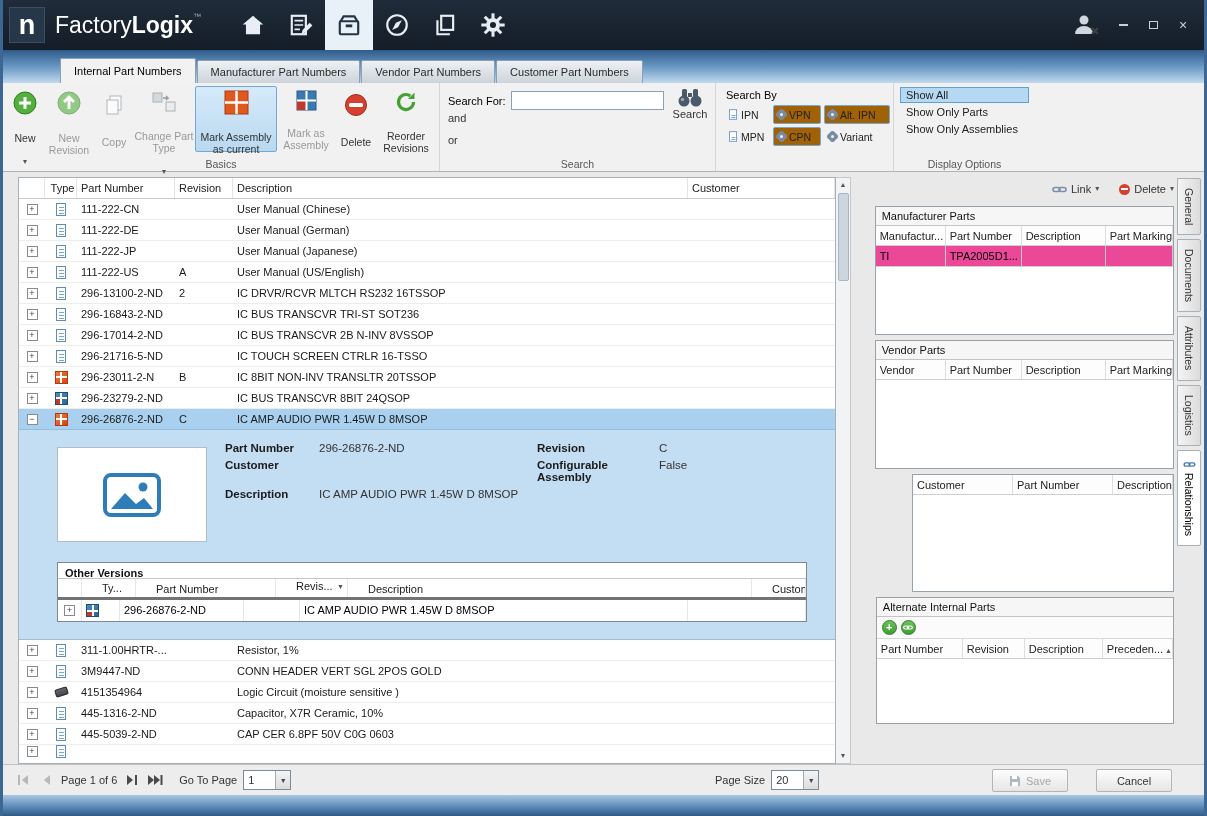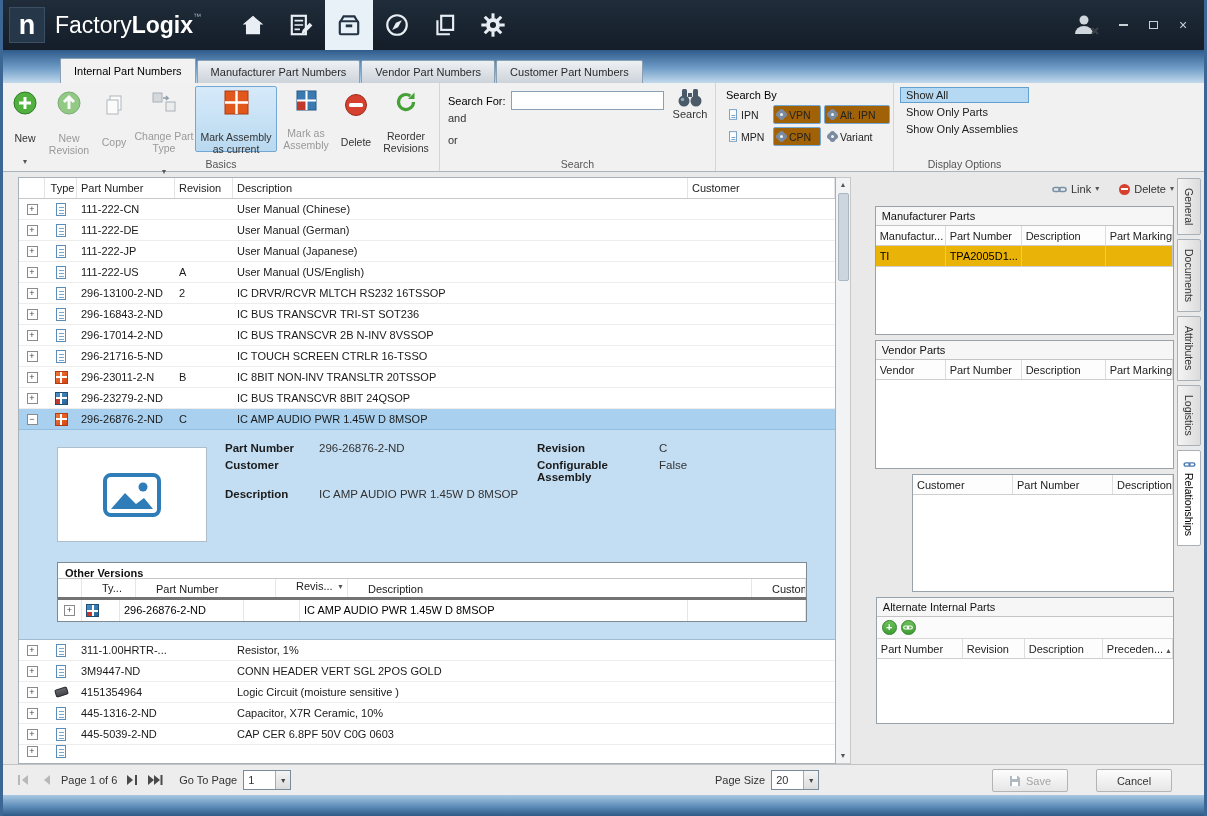--- a/index.html
+++ b/index.html
@@ -126,21 +126,21 @@
   
   .rpanel { width:322px; flex-shrink:0; margin-left:1px; display:flex; flex-direction:column;align-items:flex-end; }
   .rp-toolbar { height:24px; display:flex; align-items:center; gap:20px; padding-left:6px; font-size:11px; color:#333; flex-shrink:0; }
   .rp-tool { display:flex; align-items:center; gap:4px; }
   .del-dot { width:11px; height:11px; border-radius:50%; background:#d5402f; position:relative; }
   .del-dot::before { content:""; position:absolute; left:2px; right:2px; top:4.5px; height:2px; background:#fff; }
   .rp-sec { border:1px solid #98a2aa; background:#fff; margin-top:5px; flex-shrink:0; }
   .rp-sec-title { height:19px; line-height:19px; padding-left:6px; font-size:11px; color:#111; background:#f6f6f6; border-bottom:1px solid #c4c4c4; }
   .rp-thead { display:flex; height:20px; line-height:20px; font-size:11px; color:#222; border-bottom:1px solid #cfcfcf; background:#fdfdfd; }
   .rp-thead > span { border-right:1px solid #ddd; padding-left:4px; overflow:hidden; white-space:nowrap; }
-  .rp-row { display:flex; height:21px; line-height:21px; font-size:11px; background:#eab308; border-bottom:1px solid #cfcfcf; }
+  .rp-row { display:flex; height:21px; line-height:21px; font-size:11px; background:#ec4899; border-bottom:1px solid #cfcfcf; }
   .rp-row > span { padding-left:4px; border-right:1px solid #c8c8c8; overflow:hidden; white-space:nowrap; }
   .rp-body { background:#fff; }
   .w70{width:70px;} .w76{width:76px;} .w84{width:84px;} .w100{width:100px;} .w86{width:86px;} .w62{width:62px;} .w78{width:78px;} .flex1{flex:1;}
   .alt-btns { height:22px; display:flex; align-items:center; gap:4px; padding-left:5px; border-bottom:1px solid #d8d8d8; background:#fbfbfb; }
   .gbtn { width:15px; height:15px; border-radius:50%; background:linear-gradient(#6cc15a,#3f9e34); border:1px solid #2e7d27;
           color:#fff; font-size:11px; line-height:13px; text-align:center; font-weight:bold; display:flex; align-items:center; justify-content:center; }
   .sortcaret { font-size:7px; color:#555; margin-left:2px; }
 
   
   .stabs { width:24px; margin-left:3px; display:flex; flex-direction:column; gap:4px; padding-top:1px; flex-shrink:0; }

